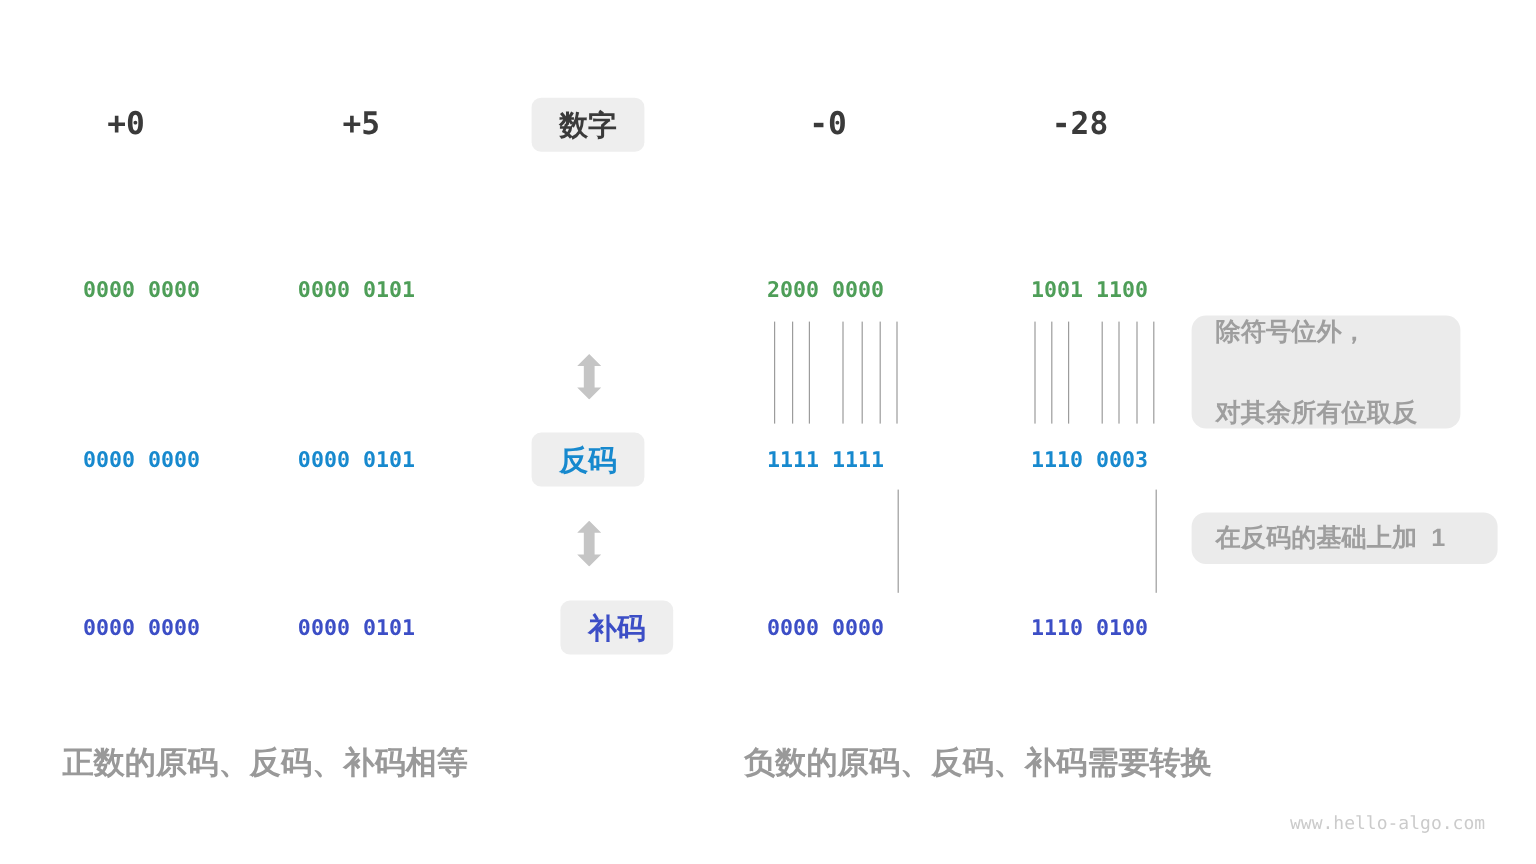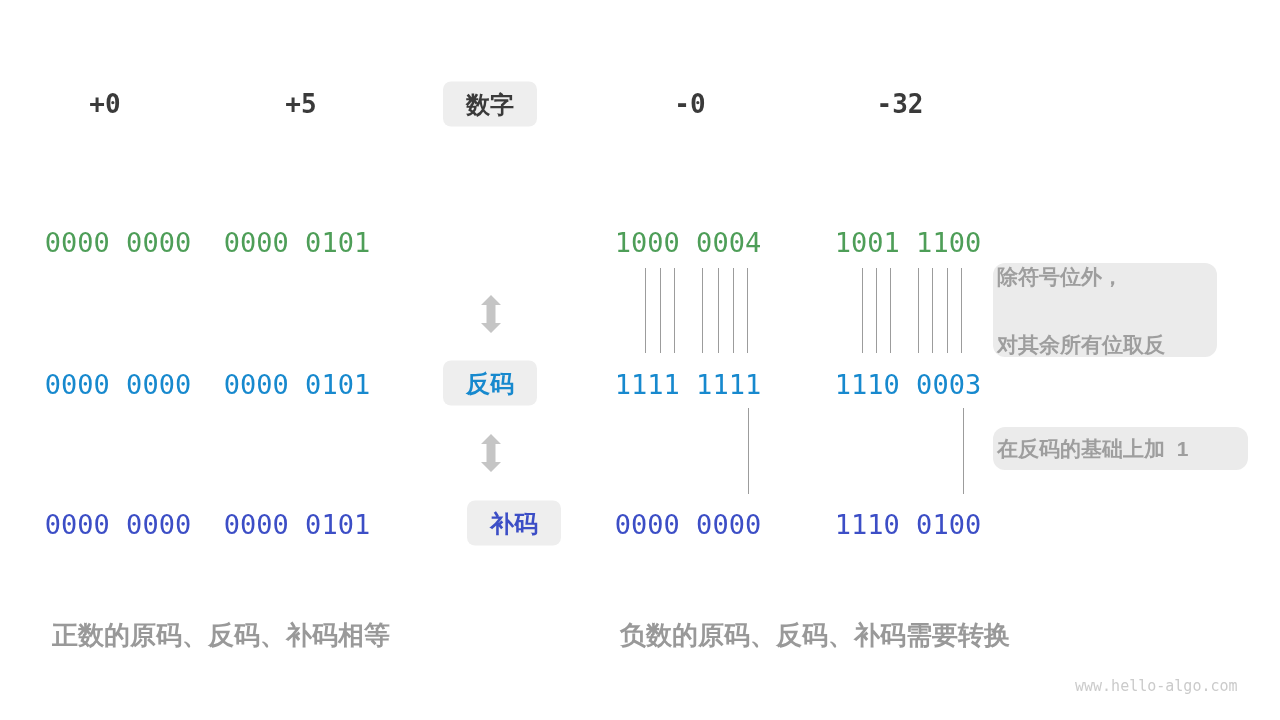--- a/index.html
+++ b/index.html
@@ -3,40 +3,40 @@
 <meta charset="utf-8">
 <style>
   html,body { margin:0; padding:0; }
   body { width:1280px; height:720px; background:#ffffff; overflow:hidden;
          font-family:"Liberation Sans", sans-serif; }
   .canvas { position:relative; width:1280px; height:720px; background:#ffffff; }
 
   .abs { position:absolute; transform:translate(-50%,-50%); }
 
   
-  .bin { font-family:"DejaVu Sans Mono", monospace; font-weight:normal;
-         font-size:27px; white-space:pre; }
+  .bin { font-family:"DejaVu Sans Mono", monospace; font-weight:bold;
+         font-size:18px; white-space:pre; }
   .r-sm  { color:var(--row-sign-magnitude); }
   .r-oc  { color:var(--row-ones-complement); }
   .r-tc  { color:var(--row-twos-complement); }
 
   
   .num { font-family:"DejaVu Sans Mono", monospace; font-weight:bold;
          font-size:26px; color:var(--header-text); white-space:pre; }
 
   
   .tag { background:var(--tag-background); border-radius:8px;
          width:94px; height:45px; display:flex; align-items:center; justify-content:center;
          font-size:24px; font-weight:bold; }
   .tag.t-num { color:var(--header-text); }
 
   
   .note { position:absolute; background:var(--annotation-background); border-radius:12px;
           color:var(--annotation-text); font-weight:bold; font-size:21px;
-          box-sizing:border-box; padding:0 4px; display:flex; flex-direction:column;
+          box-sizing:border-box; padding:0 20px; display:flex; flex-direction:column;
           justify-content:center; white-space:pre;gap:31px; }
   .note .line { line-height:37px; }
 
   
   .caption { position:absolute; font-weight:bold; font-size:26px;
              color:var(--caption-text); white-space:pre; }
 
   
   .watermark { position:absolute; font-family:"DejaVu Sans Mono", monospace;
                font-size:15px; color:var(--watermark-text); }
@@ -50,25 +50,25 @@
 <body>
 
 <div class="canvas">
 
   <div class="abs num" style="left:105px; top:104px;">+0</div>
   <div class="abs num" style="left:301px; top:104px;">+5</div>
   <div class="abs tag t-num" style="left:490px; top:104px;">
     <span>数字</span>
   </div>
   <div class="abs num" style="left:690px; top:104px;">-0</div>
-  <div class="abs num" style="left:900px; top:104px;">-32</div>
+  <div class="abs num" style="left:900px; top:104px;">-28</div>
 
   <div class="abs bin r-sm" style="left:118px; top:242px;">0000 0000</div>
   <div class="abs bin r-sm" style="left:297px; top:242px;">0000 0101</div>
-  <div class="abs bin r-sm" style="left:688px; top:242px;">1000 0004</div>
+  <div class="abs bin r-sm" style="left:688px; top:242px;">2000 0000</div>
   <div class="abs bin r-sm" style="left:908px; top:242px;">1001 1100</div>
 
   <div class="abs bin r-oc" style="left:118px; top:384px;">0000 0000</div>
   <div class="abs bin r-oc" style="left:297px; top:384px;">0000 0101</div>
   <div class="abs tag r-oc" style="left:490px; top:383px;">
     <span>反码</span>
   </div>
   <div class="abs bin r-oc" style="left:688px; top:384px;">1111 1111</div>
   <div class="abs bin r-oc" style="left:908px; top:384px;">1110 0003</div>
 

